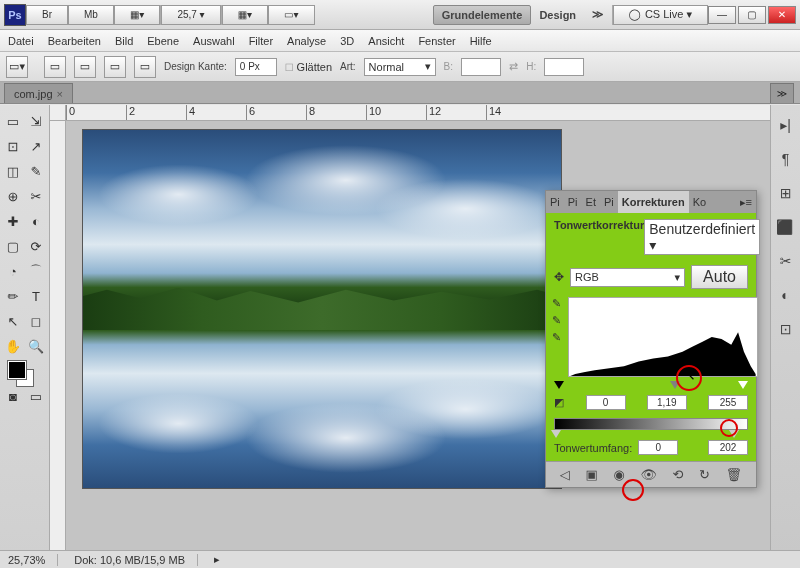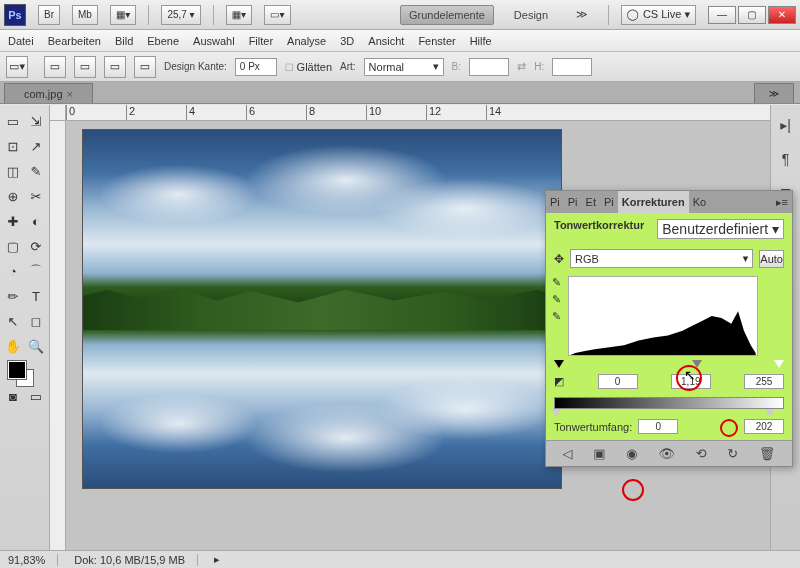--- a/index.html
+++ b/index.html
@@ -1,63 +1,63 @@
 <!DOCTYPE html>
 <html><head>
 <meta charset="utf-8">
 <style>
 *{box-sizing:border-box;margin:0;padding:0;font-family:Tahoma,Arial,sans-serif;font-size:11px;color:#333}
 body{width:800px;height:568px;background:#e5e5e5;overflow:hidden;position:relative}
-.titlebar{height:30px;background:linear-gradient(#f0f0f0,#d8d8d8);border-bottom:1px solid #aaa;display:flex;align-items:center;padding:0 4px;gap:12px}
+.titlebar{height:30px;background:linear-gradient(#f0f0f0,#d8d8d8);border-bottom:1px solid #aaa;display:flex;align-items:center;padding:0 4px;gap:0}
 .titlebar .ps{width:22px;height:22px;background:#1a237e;color:#b3c4ff;font-weight:bold;display:flex;align-items:center;justify-content:center;border:1px solid #555;font-size:11px}
-.titlebar .tb-btn{height:20px;padding:0 5px;background:linear-gradient(#fff,#ddd);border:1px solid #999;display:flex;align-items:center;font-size:10px}
+.titlebar .tb-btn{height:20px;padding:0 15px;background:linear-gradient(#fff,#ddd);border:1px solid #999;display:flex;align-items:center;font-size:10px}
 .titlebar .sep{width:1px;height:20px;background:#aaa}
-.titlebar .ws{padding:3px 8px;font-weight:normal;color:#444}
+.titlebar .ws{padding:3px 8px;font-weight:bold;color:#444}
 .titlebar .ws.active{background:linear-gradient(#ccc,#aaa);border:1px solid #888;border-radius:2px}
 .titlebar .spacer{flex:1}
 .winbtns{display:flex;gap:2px}
 .winbtn{width:28px;height:18px;border:1px solid #888;background:linear-gradient(#fff,#ddd);display:flex;align-items:center;justify-content:center;font-size:10px}
 .winbtn.close{background:linear-gradient(#f66,#c22);color:#fff}
 .menubar{height:22px;background:linear-gradient(#f8f8f8,#e8e8e8);border-bottom:1px solid #bbb;display:flex;align-items:center;padding:0 8px;gap:14px}
 .menubar span{cursor:default}
 .optbar{height:30px;background:linear-gradient(#eee,#ddd);border-bottom:1px solid #aaa;display:flex;align-items:center;padding:0 6px;gap:8px}
 .optbar .ob{width:22px;height:22px;border:1px solid #999;background:linear-gradient(#fff,#e0e0e0);display:flex;align-items:center;justify-content:center}
 .optbar .field{height:18px;border:1px solid #999;background:#fff;padding:0 4px;display:flex;align-items:center;font-size:10px}
 .optbar label{font-size:10px;color:#444}
 .optbar .dim{color:#999}
 .tabbar{height:22px;background:#b0b0b0;display:flex;align-items:flex-end;padding:0 4px;border-bottom:1px solid #888}
-.tabbar .tab{height:20px;padding:0 19px;background:#9a9a9a;border:1px solid #777;border-bottom:none;margin-right:2px;display:flex;align-items:center;font-size:10px;color:#222;max-width:220px;overflow:hidden;white-space:nowrap}
+.tabbar .tab{height:20px;padding:0 9px;background:#9a9a9a;border:1px solid #777;border-bottom:none;margin-right:2px;display:flex;align-items:center;font-size:10px;color:#222;max-width:220px;overflow:hidden;white-space:nowrap}
 .tabbar .tab.active{background:#ddd}
 .tabbar .tab .x{margin-left:4px;color:#555}
 .workspace{position:absolute;top:105px;left:0;right:0;bottom:12px;display:flex;background:#cfcfcf}
 .tools{width:50px;background:linear-gradient(#e0e0e0,#d0d0d0);border-right:1px solid #aaa;display:grid;grid-template-columns:1fr 1fr;grid-auto-rows:24px;gap:1px;padding:4px 2px}
 .tools .t{border:1px solid transparent;display:flex;align-items:center;justify-content:center;font-size:13px;color:#333}
 .tools .swatch{grid-column:1/3;height:34px;position:relative}
 .tools .swatch .fg{position:absolute;width:18px;height:18px;background:#000;border:1px solid #fff;outline:1px solid #666;top:2px;left:6px}
 .tools .swatch .bg{position:absolute;width:18px;height:18px;background:#fff;border:1px solid #666;top:10px;left:14px}
 .canvas-area{flex:1;position:relative;background:#c4c4c4;overflow:hidden}
 .ruler-h{position:absolute;top:0;left:16px;right:0;height:16px;background:#eee;border-bottom:1px solid #aaa;font-size:8px;color:#555;display:flex}
 .ruler-h div{border-left:1px solid #888;padding-left:2px;width:60px;height:100%}
 .ruler-v{position:absolute;top:16px;left:0;width:16px;bottom:0;background:#eee;border-right:1px solid #aaa}
 .ruler-c{position:absolute;top:0;left:0;width:16px;height:16px;background:#eee;border-right:1px solid #aaa;border-bottom:1px solid #aaa}
 .img{position:absolute;top:24px;left:32px;width:480px;height:360px;background:linear-gradient(180deg,#2a4d7a 0%,#406fa3 12%,#9ab8d4 22%,#dde8f0 32%,#8fb3d0 40%,#2f5c1f 44%,#1a3d12 50%,#2f5c1f 56%,#8fb3d0 60%,#dde8f0 68%,#9ab8d4 78%,#406fa3 88%,#2a4d7a 100%);border:1px solid #555}
 .img::before{content:"";position:absolute;inset:0;background:radial-gradient(ellipse 80px 30px at 20% 18%,rgba(255,255,255,.8),transparent),radial-gradient(ellipse 100px 35px at 55% 14%,rgba(255,255,255,.85),transparent),radial-gradient(ellipse 90px 30px at 80% 22%,rgba(255,255,255,.75),transparent),radial-gradient(ellipse 80px 30px at 20% 82%,rgba(255,255,255,.8),transparent),radial-gradient(ellipse 100px 35px at 55% 86%,rgba(255,255,255,.85),transparent),radial-gradient(ellipse 90px 30px at 80% 78%,rgba(255,255,255,.75),transparent)}
 .img::after{content:"";position:absolute;top:44%;left:0;right:0;height:12%;background:linear-gradient(90deg,#1a3d12,#2f5c1f,#3d6b2a,#2f5c1f,#1a3d12);clip-path:polygon(0 20%,5% 5%,12% 25%,20% 0,28% 30%,35% 8%,45% 35%,55% 5%,65% 30%,75% 10%,85% 28%,95% 5%,100% 20%,100% 100%,0 100%)}
 .rpanel{width:30px;background:linear-gradient(#d8d8d8,#c8c8c8);border-left:1px solid #aaa;display:flex;flex-direction:column;align-items:center;padding-top:10px;gap:14px}
 .rpanel .ri{width:20px;height:20px;display:flex;align-items:center;justify-content:center;font-size:14px;color:#444}
-.adjpanel{position:absolute;top:190px;left:545px;width:248px;background:#bef264;border:1px solid #888;box-shadow:2px 2px 8px rgba(0,0,0,.3)}
+.adjpanel{position:absolute;top:190px;left:545px;width:212px;background:#84cc16;border:1px solid #888;box-shadow:2px 2px 8px rgba(0,0,0,.3)}
 .adjpanel .ptabs{height:22px;background:#a0a0a0;display:flex;align-items:center;font-size:9px}
 .adjpanel .ptabs span{padding:0 4px;color:#333}
 .adjpanel .ptabs span.act{background:#d0d0d0;height:100%;display:flex;align-items:center;font-weight:bold}
 .adjpanel .phead{padding:6px 8px;display:flex;align-items:flex-start;justify-content:space-between}
 .adjpanel .phead b{font-size:11px}
 .adjpanel .phead .sel{border:1px solid #999;background:#fff;padding:1px 4px;font-size:14px;display:flex;align-items:center}
 .adjpanel .row{padding:4px 8px;display:flex;align-items:center;gap:6px}
 .adjpanel .row .sel{flex:1;border:1px solid #999;background:#fff;padding:2px 4px;font-size:10px;display:flex;align-items:center;justify-content:space-between}
-.adjpanel .row .abtn{border:1px solid #999;background:linear-gradient(#fff,#ddd);padding:2px 0;font-size:11px}
+.adjpanel .row .abtn{border:1px solid #999;background:linear-gradient(#fff,#ddd);padding:2px 11px;font-size:16px}
 .adjpanel .histo{margin:4px 8px;position:relative}
 .adjpanel .histo .eyes{position:absolute;left:-2px;top:0;display:flex;flex-direction:column;gap:4px}
 .adjpanel .histo .eyes span{font-size:11px}
 .adjpanel .histo svg{display:block;border:1px solid #aaa;background:#fff}
 .adjpanel .sliders{position:relative;height:12px;margin:0 8px}
 .adjpanel .sliders .tri{position:absolute;top:0;width:0;height:0;border-left:5px solid transparent;border-right:5px solid transparent}
 .adjpanel .sliders .tri.b{border-top:8px solid #000;left:0}
 .adjpanel .sliders .tri.g{border-top:8px solid #808080;left:60%}
 .adjpanel .sliders .tri.w{border-top:8px solid #fff;right:0}
 .adjpanel .circ{position:absolute;border:2px solid #d00;border-radius:50%;pointer-events:none}
@@ -125,21 +125,21 @@
   <div class="ob">▭▾</div>
   <div class="sep"></div>
   <div class="ob">▭</div>
   <div class="ob">▭</div>
   <div class="ob">▭</div>
   <div class="ob">▭</div>
   <label>Design Kante:</label>
   <div class="field" style="width:42px">0 Px</div>
   <label class="dim">☐ <span>Glätten</span></label>
   <label>Art:</label>
-  <div class="field" style="width:80px">
+  <div class="field" style="width:72px">
       <span>Normal</span> 
       <span style="margin-left:auto">▾</span>
     </div>
   <label class="dim">B:</label>
   <div class="field dim" style="width:40px"></div>
   <span class="dim">⇄</span>
   <label class="dim">H:</label>
   <div class="field dim" style="width:40px"></div>
   <div class="spacer" style="flex:1"></div>
 </div>
@@ -271,16 +271,16 @@
     <span>↻</span>
     <span>🗑</span>
   </div>
   <div class="circ c1"></div>
   <div class="circ c2"></div>
   <div class="circ c3"></div>
   <div class="cursor">↖</div>
 </div>
 
 <div class="status">
-  <span class="seg">91,83%</span>
+  <span class="seg">25,73%</span>
   <span class="seg">Dok: 10,6 MB/15,9 MB</span>
   <span>▸</span>
 </div>
 
 </body></html>

